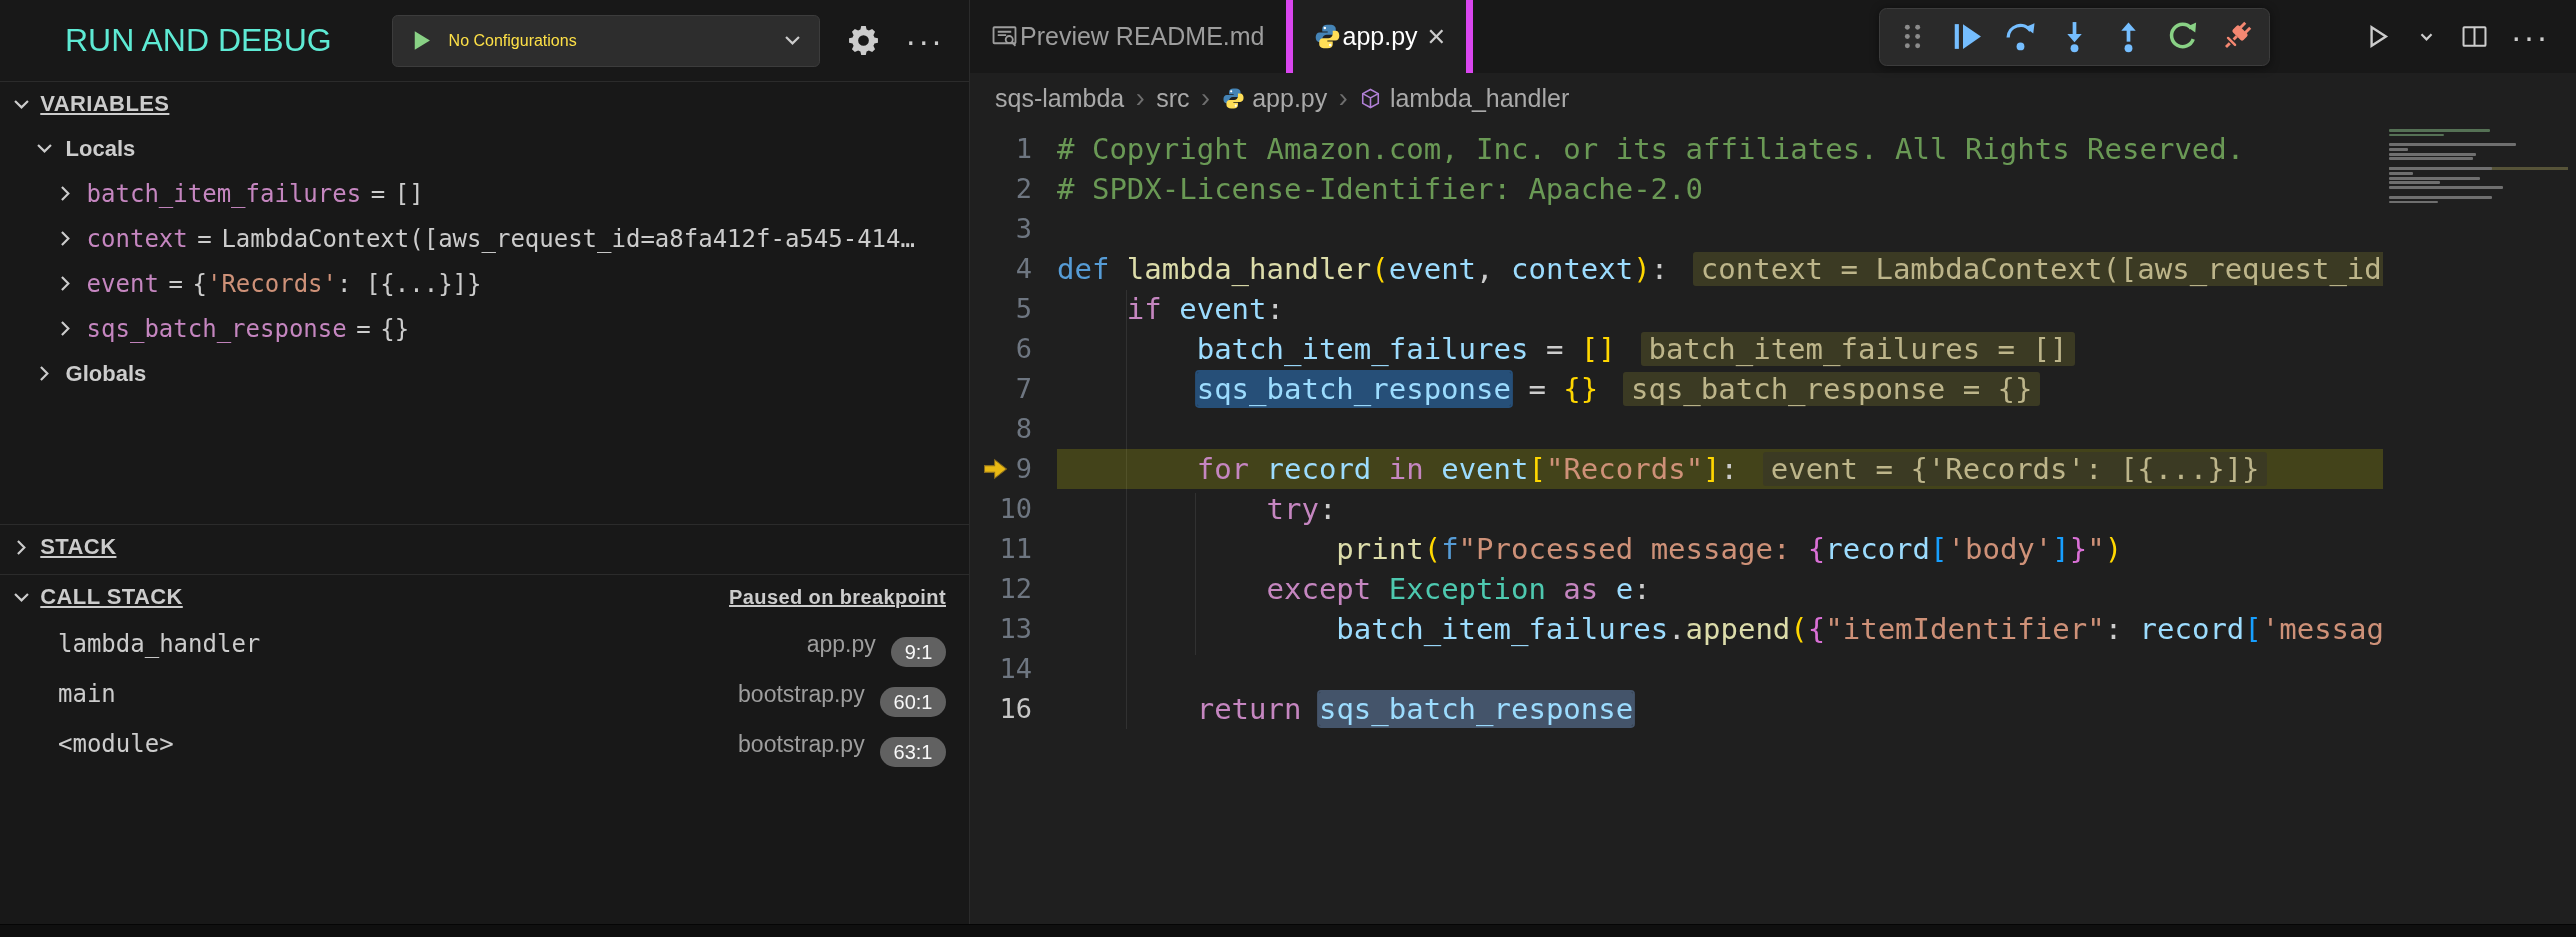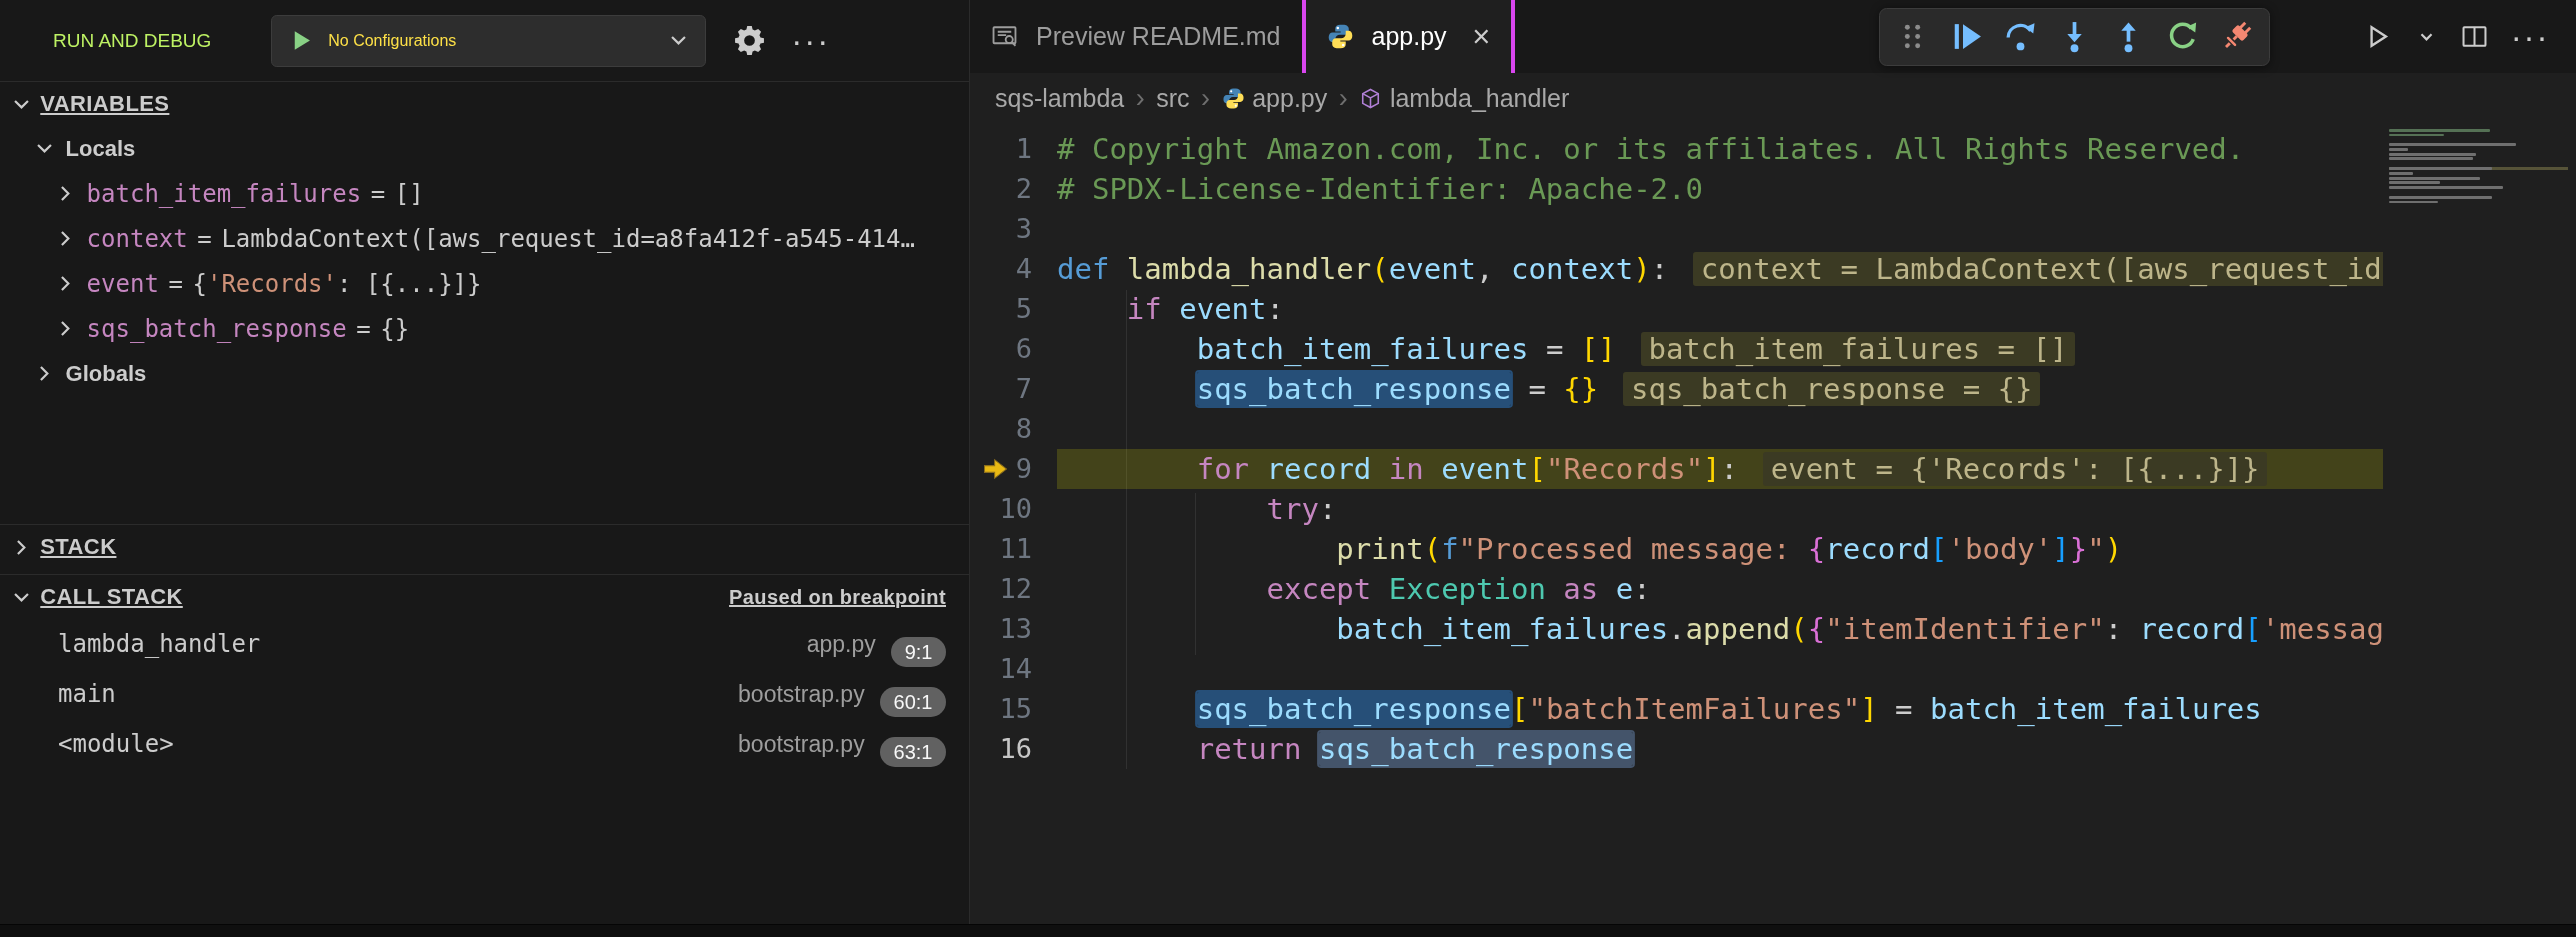--- a/index.html
+++ b/index.html
@@ -3,21 +3,21 @@
 <meta charset="utf-8">
 <style>
   html,body{margin:0;padding:0;background:#000;}
   .app{position:relative;width:2576px;height:938px;background:var(--bg-editor,#1f1f1f);
        font-family:"Liberation Sans",sans-serif;color:#cccccc;overflow:hidden;display:flex;}
 
   
   .sidebar{width:970px;min-width:970px;background:var(--bg-sidebar,#181818);
            border-right:1px solid #2b2b2b;display:flex;flex-direction:column;box-sizing:border-box;}
   .sb-header{height:81px;min-height:81px;display:flex;align-items:center;padding:0 25px 0 53px;}
-  .sb-title{font-size:19px;color:#bef264;white-space:nowrap;}
+  .sb-title{font-size:32px;color:#5eead4;white-space:nowrap;margin-left:12px;}
   .cfg{margin-left:60px;flex:1;max-width:435px;height:52px;background:#2d2d2d;border:1px solid #3c3c3c;
        border-radius:5.8px;display:flex;align-items:center;padding:0 15.4px;gap:13.5px;cursor:pointer;box-sizing:border-box;}
   .cfg-label{font-size:16px;color:#fde047;flex:1;white-space:nowrap;overflow:hidden;}
   .hdr-icon{margin-left:27px;cursor:pointer;}
   .more-glyph{font-size:33px;color:#cccccc;letter-spacing:1.9px;line-height:1;margin-left:25px;cursor:pointer;}
 
   .pane{border-top:1px solid #2b2b2b;box-sizing:border-box;}
   .pane-vars{height:443px;display:flex;flex-direction:column;overflow:hidden;}
   .pane-watch{height:50px;}
   .pane-stack{flex:1;}
@@ -34,22 +34,22 @@
   .var-value{color:#cccccc;}
 
   .stack-row{height:50px;display:flex;align-items:center;padding:0 23px 0 58px;cursor:pointer;}
   .frame-name{font-family:"DejaVu Sans Mono",monospace;font-size:24px;color:#cccccc;flex:1;white-space:nowrap;}
   .frame-file{color:#9d9d9d;font-size:23px;margin-right:15.4px;}
   .frame-badge{background:#616161;color:#f8f8f8;font-size:20px;padding:3.9px 13.5px;border-radius:17.3px;margin-top:16px;}
 
   
   .editor{flex:1;display:flex;flex-direction:column;min-width:0;background:var(--bg-editor,#1f1f1f);position:relative;}
   .tabbar{height:73px;min-height:73px;background:var(--bg-tabbar,#181818);display:flex;align-items:stretch;position:relative;}
-  .tab{display:flex;align-items:center;gap:18px;padding:0 21px;font-size:25px;color:#9d9d9d;
-       background:#181818;border-right:4px solid #d946ef;cursor:pointer;white-space:nowrap;justify-content:center;}
+  .tab{display:flex;align-items:center;gap:2px;padding:0 21px;font-size:25px;color:#9d9d9d;
+       background:#181818;border-right:7px solid #d946ef;cursor:pointer;white-space:nowrap;justify-content:center;}
   .tab.active{background:#1f1f1f;color:#ffffff;}
   .tab-close{margin-left:7.7px;font-size:31px;color:#cccccc;line-height:1;cursor:pointer;}
 
   .debug-toolbar{position:absolute;right:306px;top:7.7px;height:56px;background:#2a2a2a;border:1px solid #3c3c3c;
                  border-radius:7.7px;display:flex;align-items:center;padding:0 7.7px;gap:3.9px;box-shadow:0 1.9px 9.6px rgba(0,0,0,.45);}
   .dbg-btn{width:50px;height:46px;display:flex;align-items:center;justify-content:center;background:none;border:none;cursor:pointer;padding:0;}
   .editor-actions{position:absolute;right:19px;top:0;height:73px;display:flex;align-items:center;gap:7.7px;}
   .ea-btn{display:flex;align-items:center;background:none;border:none;cursor:pointer;padding:0 7.7px;color:#cccccc;}
   .ea-more{font-size:33px;letter-spacing:1.9px;color:#cccccc;line-height:1;}
 
@@ -413,21 +413,20 @@
           <div class="code-line"><div class="gutter">7</div><div class="code-content"><span>        </span><span class="tok-var tok-hl">sqs_batch_response</span><span> = </span><span class="tok-b1">{}</span><span class="inline-value">sqs_batch_response = {}</span></div></div>
           <div class="code-line"><div class="gutter">8</div><div class="code-content"></div></div>
           <div class="code-line current"><div class="line-highlight"></div><span class="icon stack-arrow"><svg viewBox="0 0 16 16">
                 <path fill="#e9b913" stroke="#8a6d1d" stroke-width=".6" d="M1.5 6h6V2.5L14.5 8 7.5 13.5V10h-6z"></path>
               </svg></span><div class="gutter">9</div><div class="code-content"><span>        </span><span class="tok-kw">for</span><span> </span><span class="tok-var">record</span><span> </span><span class="tok-kw">in</span><span> </span><span class="tok-var">event</span><span class="tok-b1">[</span><span class="tok-str">"Records"</span><span class="tok-b1">]</span><span>:</span><span class="inline-value">event = {'Records': [{...}]}</span></div></div>
           <div class="code-line"><div class="gutter">10</div><div class="code-content"><span>            </span><span class="tok-kw">try</span><span>:</span></div></div>
           <div class="code-line"><div class="gutter">11</div><div class="code-content"><span>                </span><span class="tok-fn">print</span><span class="tok-b1">(</span><span class="tok-def">f</span><span class="tok-str">"Processed message: </span><span class="tok-b2">{</span><span class="tok-var">record</span><span class="tok-b3">[</span><span class="tok-str">'body'</span><span class="tok-b3">]</span><span class="tok-b2">}</span><span class="tok-str">"</span><span class="tok-b1">)</span></div></div>
           <div class="code-line"><div class="gutter">12</div><div class="code-content"><span>            </span><span class="tok-kw">except</span><span> </span><span class="tok-cls">Exception</span><span> </span><span class="tok-kw">as</span><span> </span><span class="tok-var">e</span><span>:</span></div></div>
           <div class="code-line"><div class="gutter">13</div><div class="code-content"><span>                </span><span class="tok-var">batch_item_failures</span><span>.</span><span class="tok-fn">append</span><span class="tok-b1">(</span><span class="tok-b2">{</span><span class="tok-str">"itemIdentifier"</span><span>: </span><span class="tok-var">record</span><span class="tok-b3">[</span><span class="tok-str">'messag</span></div></div>
           <div class="code-line"><div class="gutter">14</div><div class="code-content"></div></div>
-          <div class="code-line"><div class="gutter">15</div><div class="code-content"><span>        </span><span class="tok-var tok-hl">sqs_batch_response</span><span class="tok-b1">[</span><span class="tok-str">"batchItemFailures"</span><span class="tok-b1">]</span><span> = </span><span class="tok-var">batch_item_failures</span></div></div>
           <div class="code-line"><div class="gutter active">16</div><div class="code-content"><span>        </span><span class="tok-kw">return</span><span> </span><span class="tok-var tok-hlsel">sqs_batch_response</span></div></div>
         </div>
       <div class="minimap" id="minimap">
           <div class="mm-row">
             <div class="mm-bar" style="width: 101px; background: rgb(85, 113, 85);"></div>
           </div>
           <div class="mm-row">
             <div class="mm-bar" style="width: 55px; background: rgb(85, 113, 85);"></div>
           </div>
           <div class="mm-row">

